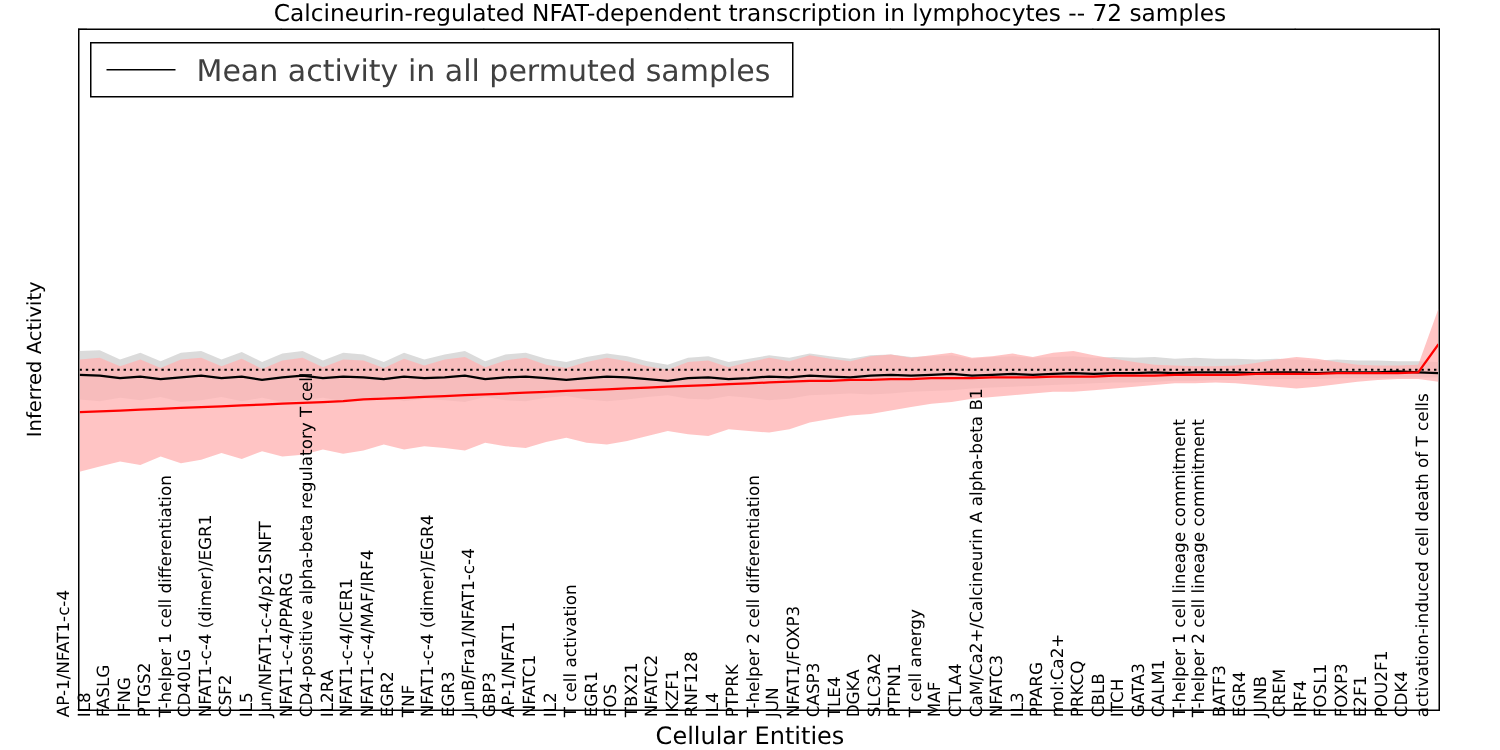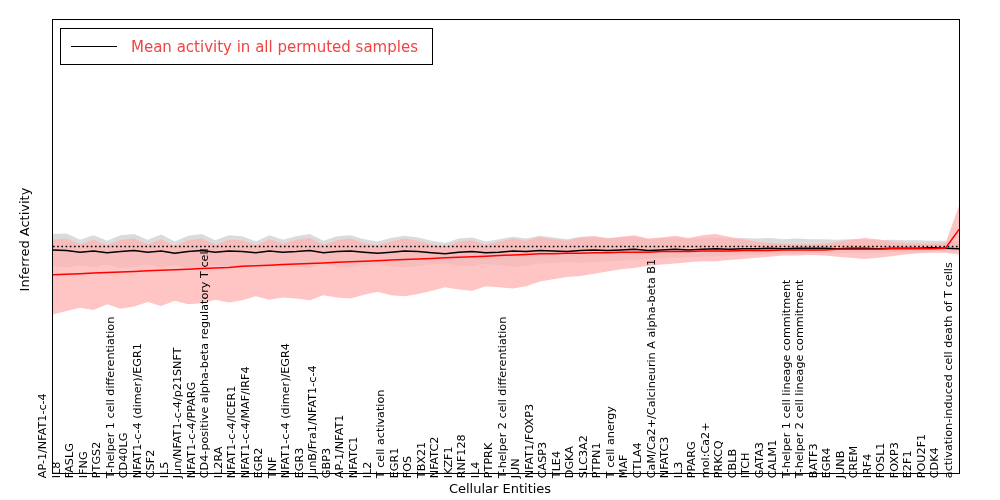--- a/index.html
+++ b/index.html
@@ -8,21 +8,21 @@
   #fig{position:relative;width:1000px;height:500px;}
 
   .title{position:absolute;left:0;top:0;width:1000px;text-align:center;
          font-size:15.5px;line-height:18px;color:#000;white-space:nowrap;}
 
   .ylabel{position:absolute;left:-86px;top:232px;width:220px;text-align:center;
           transform:rotate(-90deg);transform-origin:50% 50%;
           font-size:13px;color:#000;}
 
   .xlabel{position:absolute;left:0;top:481px;width:1000px;text-align:center;
-          font-size:13px;color:#000;}
+          font-size:16px;color:#000;}
 
   
   #plot{position:absolute;left:52px;top:19px;width:908px;height:455px;
         border:1.1px solid #000;box-sizing:border-box;background:#fff;
         overflow:hidden;}
   #svg{position:absolute;left:0;top:0;}
   .ytickmark{position:absolute;left:52px;width:6px;height:0;
              border-top:1.1px solid #000;}
   .ytickmarkR{position:absolute;left:954px;width:6px;height:0;
               border-top:1.1px solid #000;}
@@ -39,27 +39,28 @@
         transform-origin:left bottom;transform:rotate(-90deg);}
 
   
   .legend{position:absolute;left:60px;top:28px;
           border:1.2px solid #000;background:#fff;
           padding:6px 14px 6px 10px;z-index:40;}
   .legrow{display:flex;align-items:center;height:23px;}
   .legline{width:46px;height:0;margin-right:14px;}
   .legline.k{border-top:1.4px solid #000;}
   .legline.r{border-top:1.4px solid #ff0000;}
-  .legtxt{font-size:15px;color:#ef4444;white-space:nowrap;}
+  .legtxt{font-size:20px;color:#404040;white-space:nowrap;}
 </style>
 </head>
 <body>
 
 <div id="fig">
 
+  <div class="title">Calcineurin-regulated NFAT-dependent transcription in lymphocytes -- 72 samples</div>
 
   <div class="ylabel">Inferred Activity</div>
   <div class="xlabel">Cellular Entities</div>
 
   <div id="yticks"></div>
   <div id="tickmarks">
       <div class="ytickmark" style="top: 472px;"></div>
       <div class="ytickmarkR" style="top: 472px;"></div>
       <div class="ytickmark" style="top: 415.375px;"></div>
       <div class="ytickmarkR" style="top: 415.375px;"></div>

